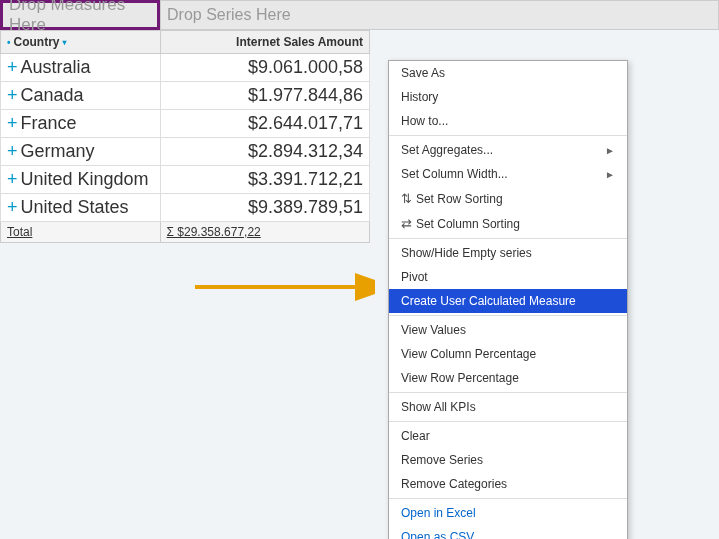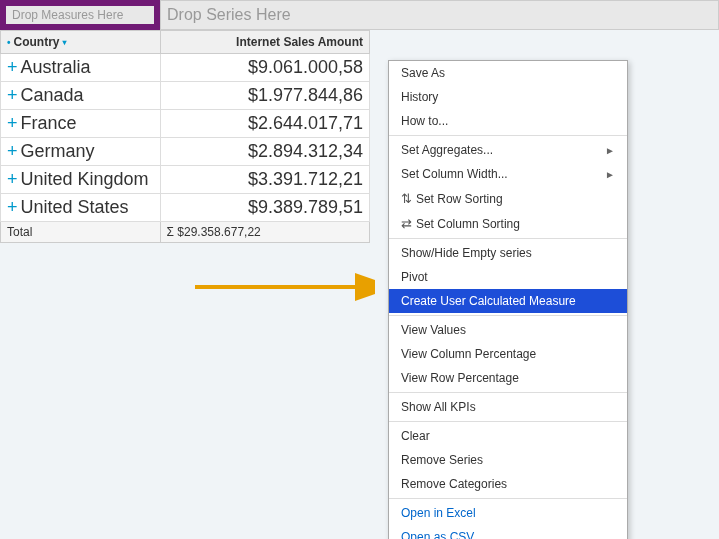--- a/index.html
+++ b/index.html
@@ -51,38 +51,39 @@
       text-align: right;
       font-variant-numeric: tabular-nums;
     }
 
     tfoot td {
       border: 1px solid #ccc;
       padding: 3px 6px;
       font-size: 12px;
       background: #f5f5f5;
       color: #333;
+      text-decoration: underline;
     }
 
     tfoot td.total-amount {
       text-align: left;
     }
 
     
     .top-row {
       display: flex;
       height: 30px;
     }
 
     .drop-measures-box {
       width: 160px;
       background: #e8e8e8;
-      border: 6px solid #701a75;
+      border: 3px solid #701a75;
       color: #999;
-      font-size: 12px;
+      font-size: 17px;
       display: flex;
       align-items: center;
       padding: 0 6px;
     }
 
     .drop-series-box {
       flex: 1;
       background: #e8e8e8;
       border: 1px solid #ccc;
       color: #999;

